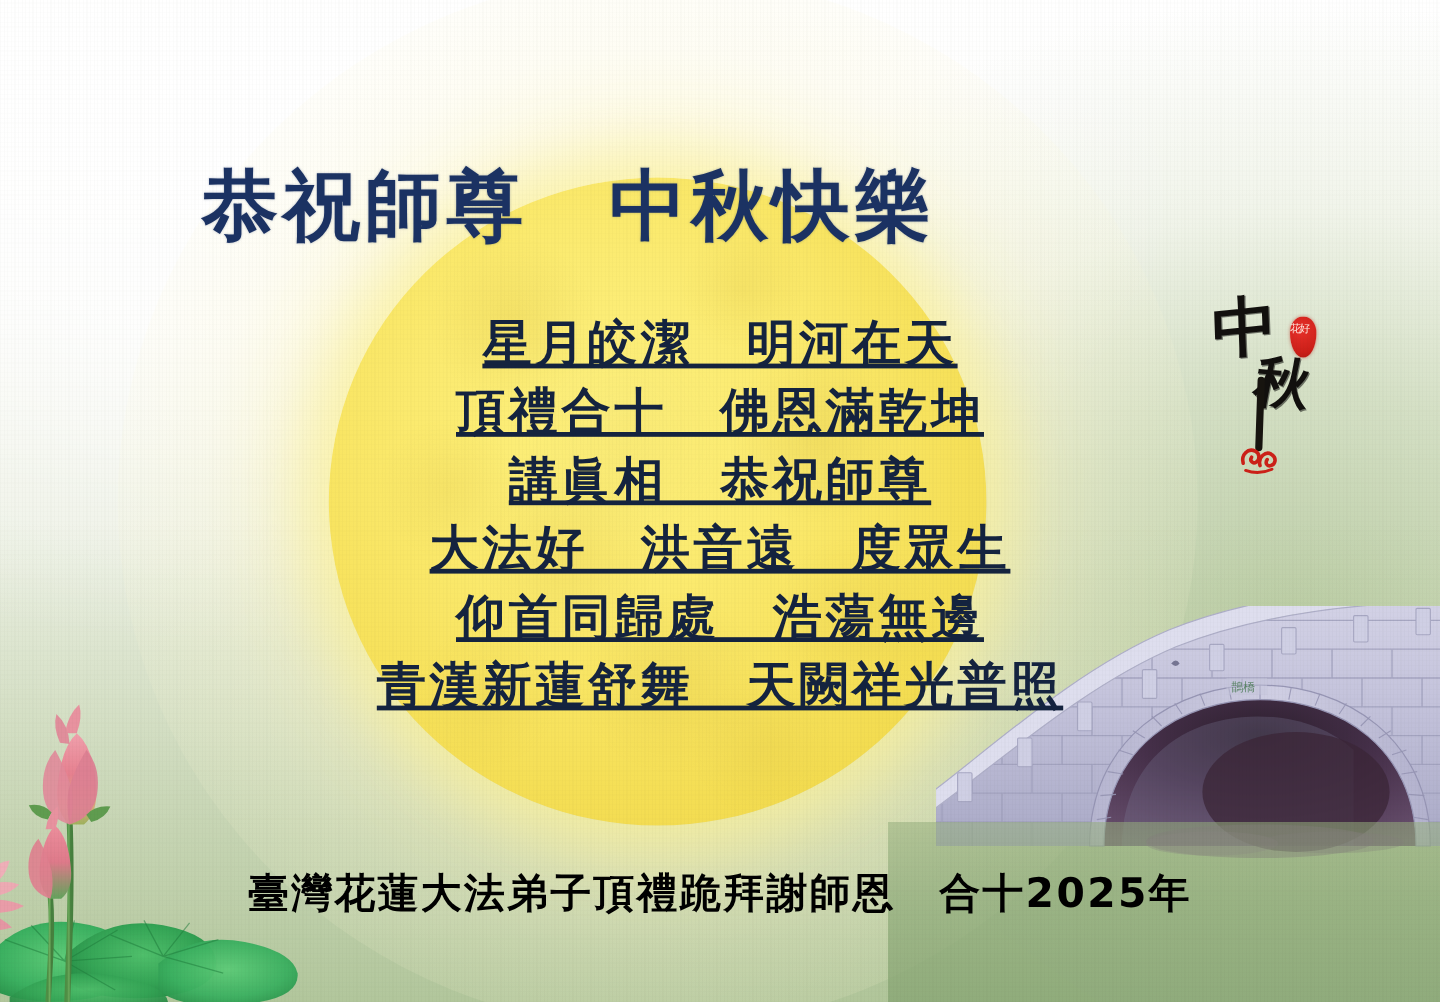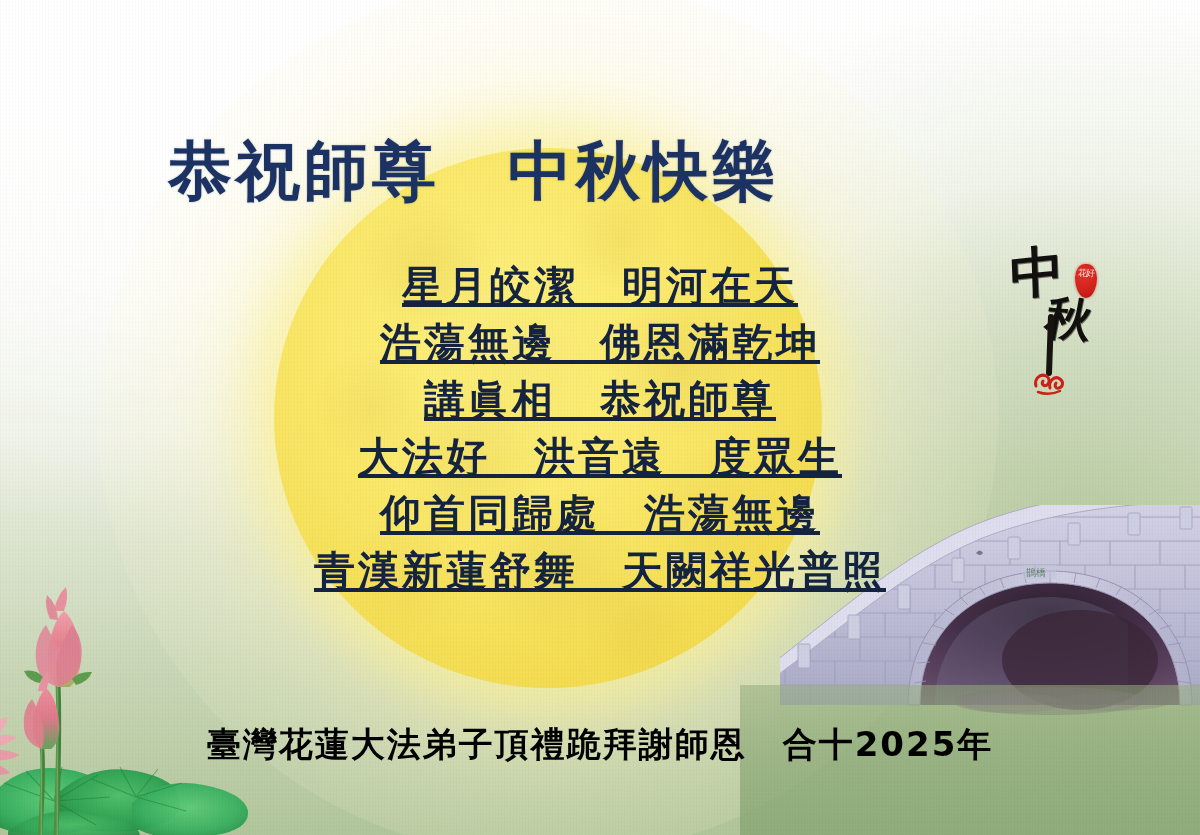--- a/index.html
+++ b/index.html
@@ -251,23 +251,22 @@
     background: radial-gradient(circle at 40% 32%, #e8302a 0%, #cc1f18 70%, #b01810 100%);
     border-radius: 45% 45% 50% 50% / 40% 40% 60% 60%;
     box-shadow: 0 0 3px rgba(180,20,10,0.5);
   }
   .seal-stamp-txt {
     position: absolute;
     inset: 0;
     color: #ffe9df;
     font-size: 9px;
     line-height: 11px;
-    text-align: center;
     padding-top: 5px;
-    font-family: Liberation Mono, monospace;
+    font-family: Liberation Serif, serif;
     letter-spacing: -1px;
   }
   .seal-cloud {
     position: absolute;
     left: 32px; top: 128px;
     width: 34px; height: 26px;
   }
 </style>
 </head>
 <body>
@@ -437,21 +436,21 @@
         <path d="M-20,200 q14,-16 28,-18 q-4,18 -22,24 z" fill="#f2aeb9"></path>
         <path d="M-20,224 q18,2 30,14 q-20,6 -34,-6 z" fill="#e894a3"></path>
       </g>
     </svg>
   </div>
 
   <div class="greet-title">恭祝師尊　中秋快樂</div>
 
   <div class="poem">
     <div class="poem-line">星月皎潔　明河在天</div>
-    <div class="poem-line">浩蕩無邊　佛恩滿乾坤</div>
+    <div class="poem-line">頂禮合十　佛恩滿乾坤</div>
     <div class="poem-line">講眞相　恭祝師尊</div>
     <div class="poem-line">大法好　洪音遠　度眾生</div>
     <div class="poem-line">仰首同歸處　浩蕩無邊</div>
     <div class="poem-line">青漢新蓮舒舞　天闕祥光普照</div>
   </div>
 
   <div class="signature">臺灣花蓮大法弟子頂禮跪拜謝師恩　合十2025年</div>
 
   <div class="seal-wrap">
     <div class="seal-glyph">

